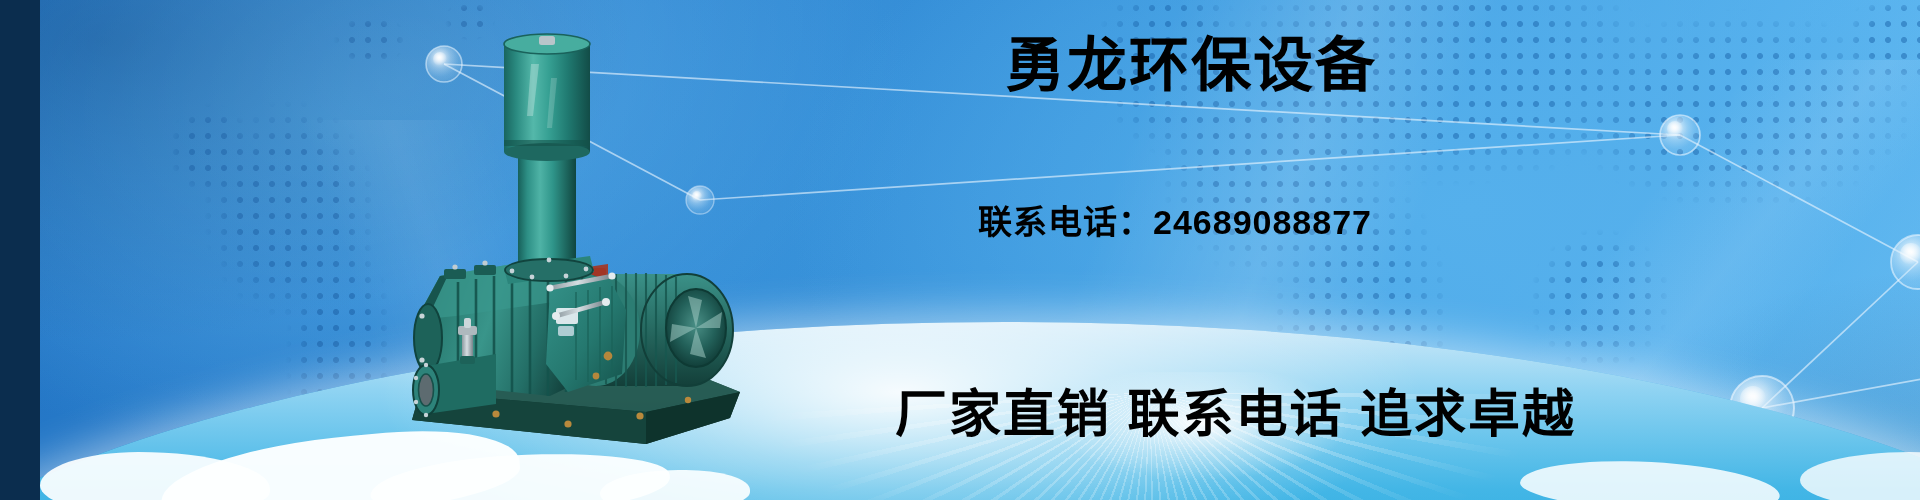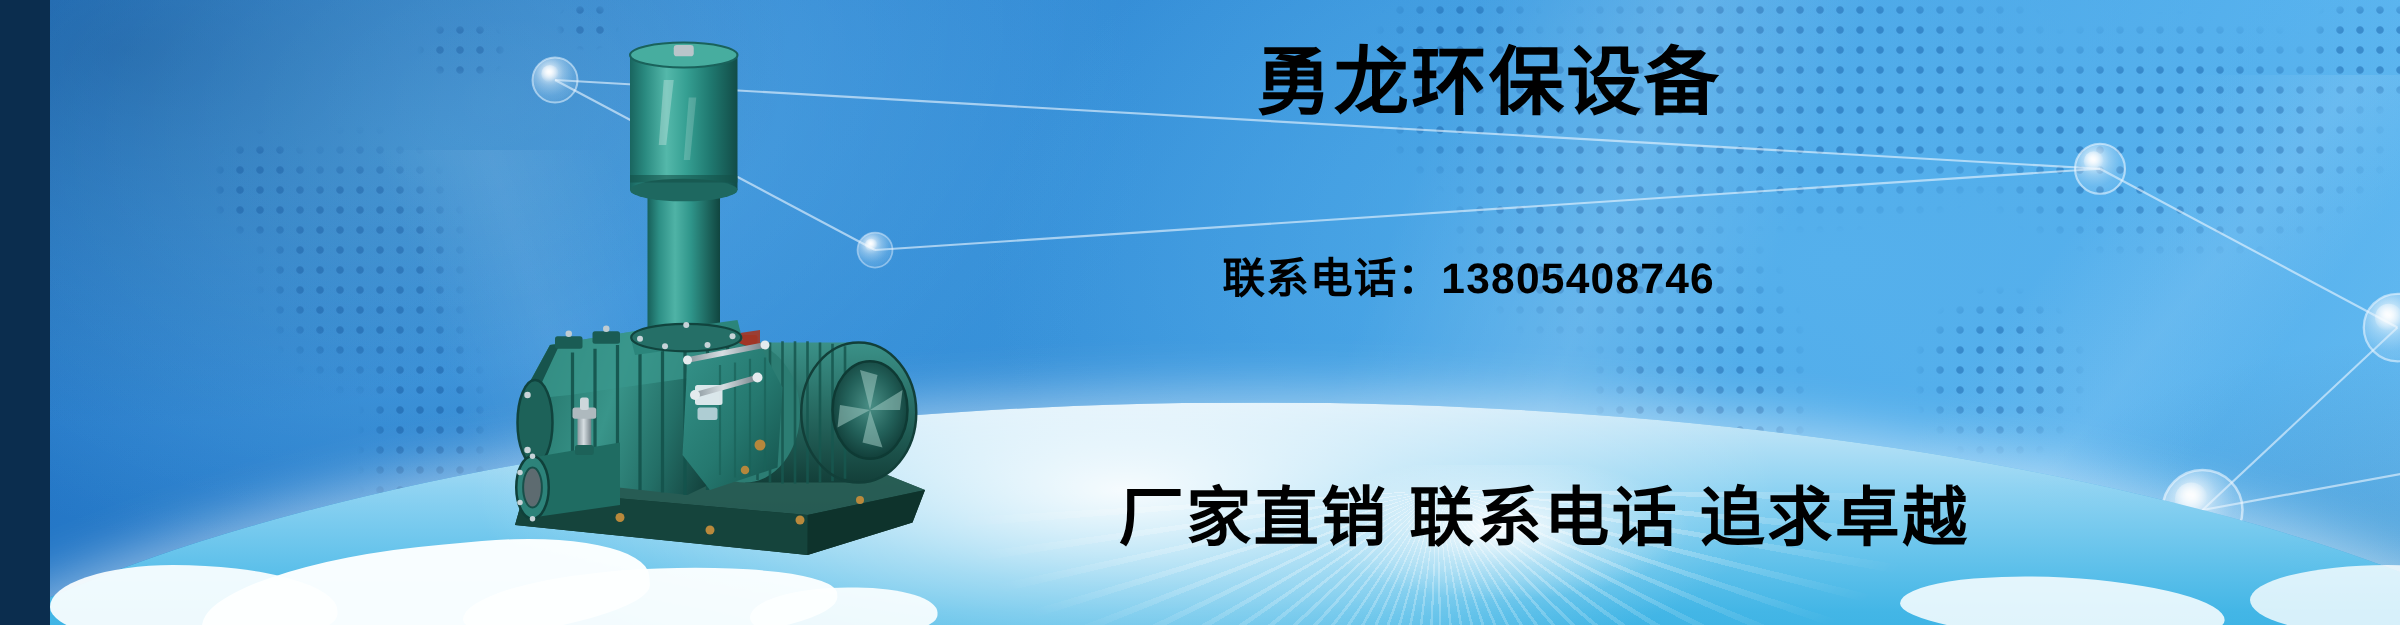--- a/index.html
+++ b/index.html
@@ -423,17 +423,17 @@
         <rect x="44" y="249" width="22" height="10" rx="2" fill="#1a5c54"></rect>
         <rect x="74" y="245" width="22" height="10" rx="2" fill="#1a5c54"></rect>
         <circle cx="55" cy="247" r="2.6" fill="#c0ccd1"></circle>
         <circle cx="85" cy="243" r="2.6" fill="#c0ccd1"></circle>
       </g>
     </svg>
   </div>
 
   <div class="title">勇龙环保设备</div>
 
-  <div class="contact">联系电话：13805408746</div>
+  <div class="contact">联系电话：24689088877</div>
 
   <div class="slogan">厂家直销 联系电话 追求卓越</div>
 
 </div>
 
 </body></html>

